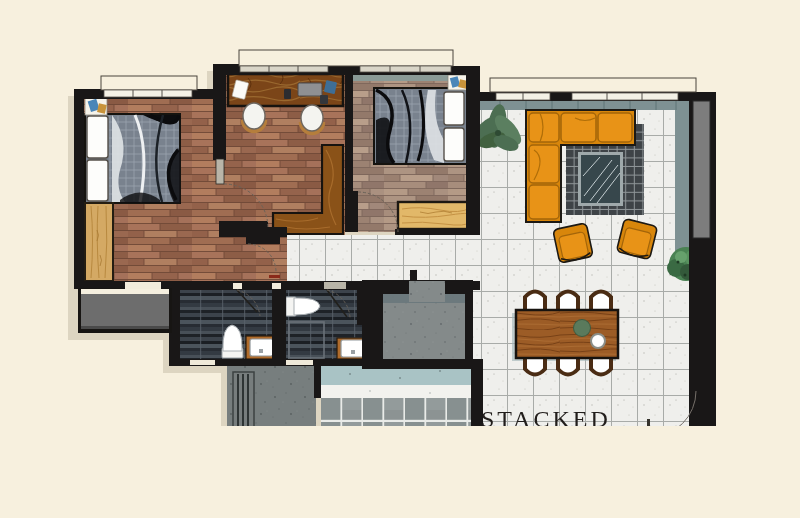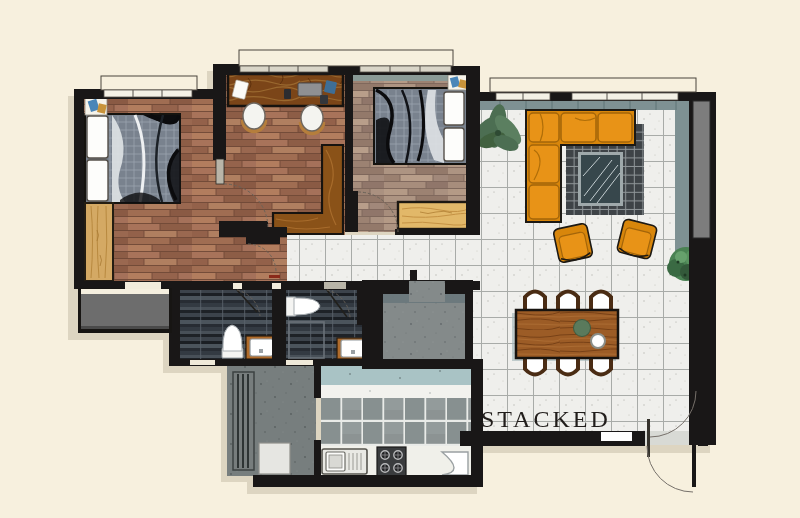--- a/index.html
+++ b/index.html
@@ -1,16 +1,16 @@
 <!DOCTYPE html>
 <html><head>
 <meta charset="utf-8">
 <style>
 html,body{margin:0;padding:0;background:#f7f0de;font-family:"Liberation Serif",serif;}
-#wrap{width:800px;height:518px;overflow:hidden;}
+#wrap{width:800px;height:426px;overflow:hidden;}
 </style>
 </head>
 <body>
 <div id="wrap">
 <svg width="800" height="518" viewBox="0 0 800 518" xmlns="http://www.w3.org/2000/svg">
 <defs>
 <pattern id="plankA" width="64" height="28" patternUnits="userSpaceOnUse">
   <rect width="64" height="28" fill="#9c6a4e"></rect>
   <rect x="0" y="0" width="32" height="7" fill="#a8735a"></rect>
           <rect x="32" y="0" width="32" height="7" fill="#8d5d46"></rect>

